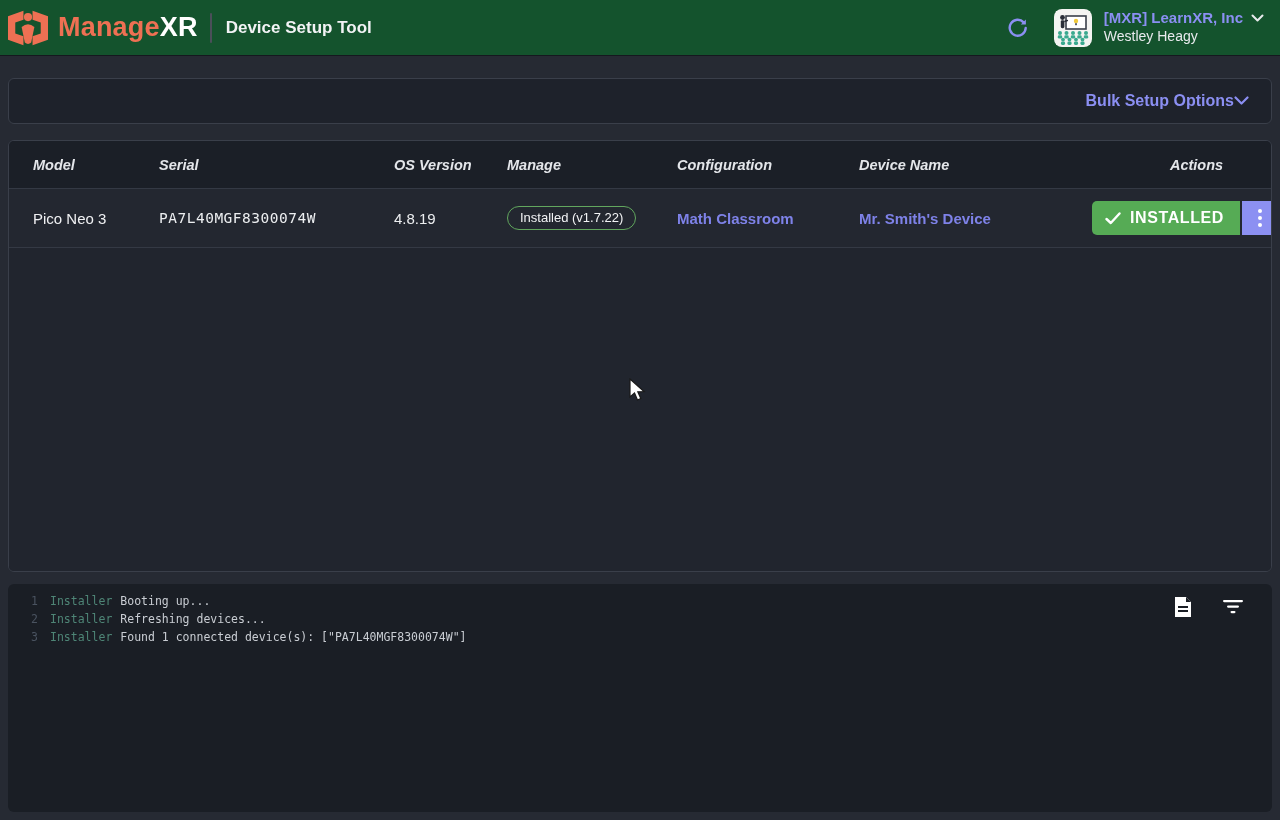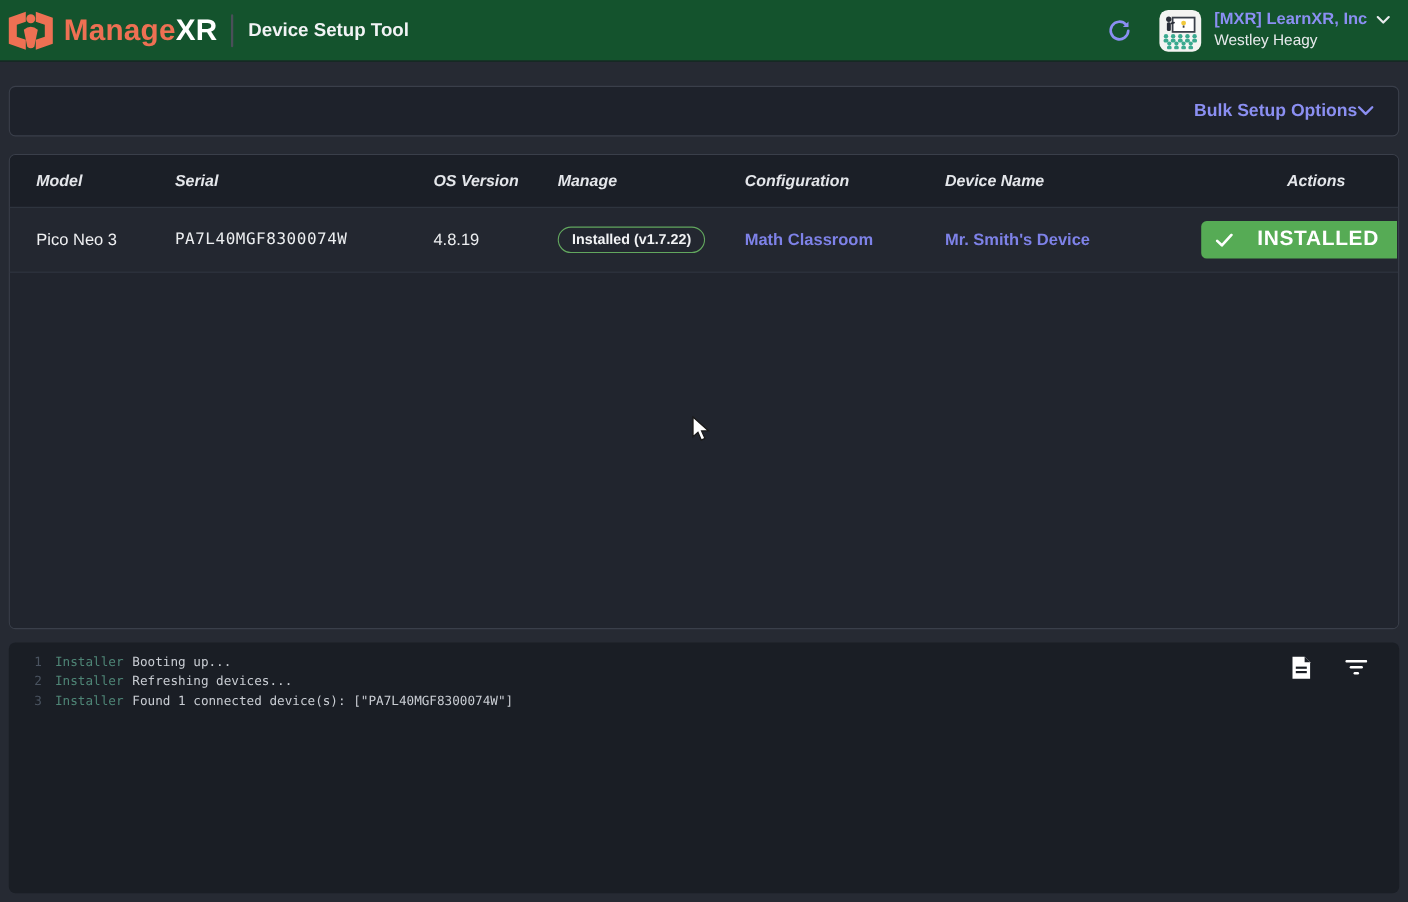--- a/index.html
+++ b/index.html
@@ -73,31 +73,31 @@
     font-size:15px;
   }
   .trow .cell { padding-left:8px; }
   .cell-model { color:#f0f1f3; }
   .cell-serial { font-family:"DejaVu Sans Mono", monospace; font-size:14.5px; color:#eceef0; letter-spacing:0.5px; }
   .cell-os { color:#eceef0; }
   .status-badge {
     display:inline-block;
     border:1px solid #62a75e; border-radius:13px;
     padding:3px 12px 4px 12px;
-    font-size:13px; color:#f2f3f5;font-weight:bold;
+    font-size:13px; color:#f2f3f5;
   }
   .cell-config, .cell-devname { color:#7e82e8; font-weight:600; cursor:pointer; }
   .cell-actions { justify-self:end; padding-right:32px; display:flex; }
   .installed-btn {
     height:34px; background:#56ab55; color:#ffffff;
     border:none; border-radius:5px 0 0 5px;
     font-family:"Liberation Sans", sans-serif;
-    font-size:19px; font-weight:700; letter-spacing:0.6px;
+    font-size:16px; font-weight:700; letter-spacing:0.6px;
     padding:0 16px 0 13px;
-    display:flex; align-items:center; gap:22px; cursor:pointer;
+    display:flex; align-items:center; gap:9px; cursor:pointer;
   }
   .kebab-btn {
     height:34px; width:37px; background:#8c90f2;
     border:none; border-left:2px solid #232730; border-radius:0 5px 5px 0;
     display:flex; align-items:center; justify-content:center; cursor:pointer;
   }
   .kebab-dots { display:flex; flex-direction:column; gap:3px; }
   .kebab-dots i { width:4px; height:4px; border-radius:50%; background:#ffffff; display:block; }
   .tbody-empty { flex:1; background:#21252e; }
 

